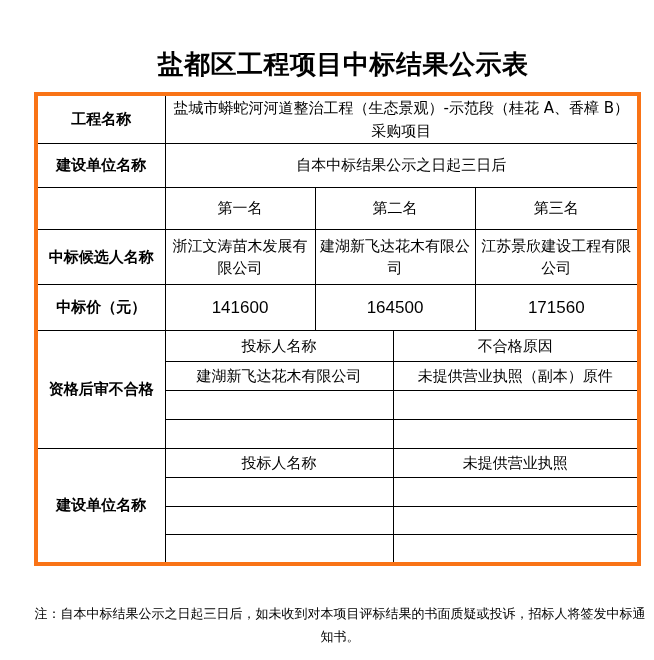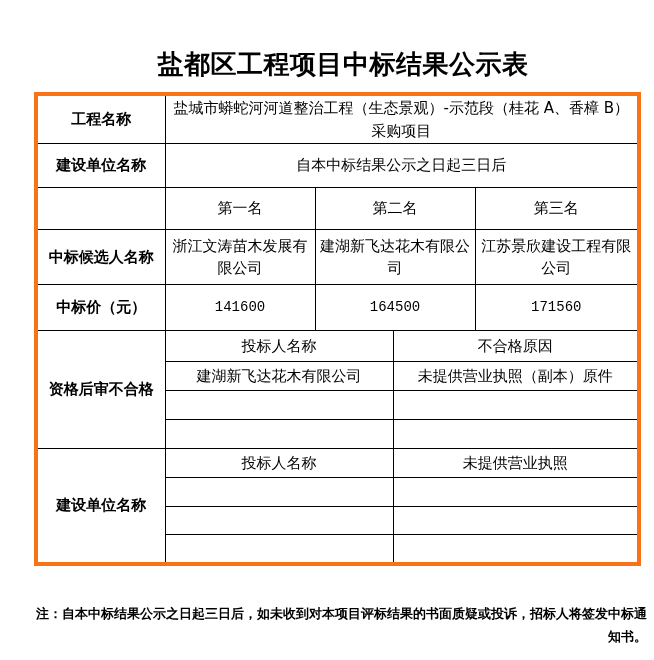--- a/index.html
+++ b/index.html
@@ -21,25 +21,25 @@
   }
   td {
     border:1px solid #000;
     font-size:15px; line-height:1.5;
     text-align:center; vertical-align:middle;
     padding:1px 4px; overflow:hidden;
     word-break:break-all;
   }
   td.lbl { font-weight:bold; }
   td.hdr { font-weight:normal; }
-  td.num { font-family:Liberation Mono, monospace; font-size:14px; }
+  td.num { font-family:Liberation Sans, sans-serif; font-size:17px; }
   .note {
     position:absolute; left:33px; top:602px; width:614px;
-    font-size:13px; font-weight:bold; line-height:1.8;
-    text-align:right; word-break:break-all;
+    font-size:13px; font-weight:normal; line-height:1.8;
+    text-align:center; word-break:break-all;
   }
 </style>
 </head>
 <body>
 
 <h1 class="doc-title">盐都区工程项目中标结果公示表</h1>
 
 <table class="result-table">
   <colgroup>
     <col style="width:129px">

